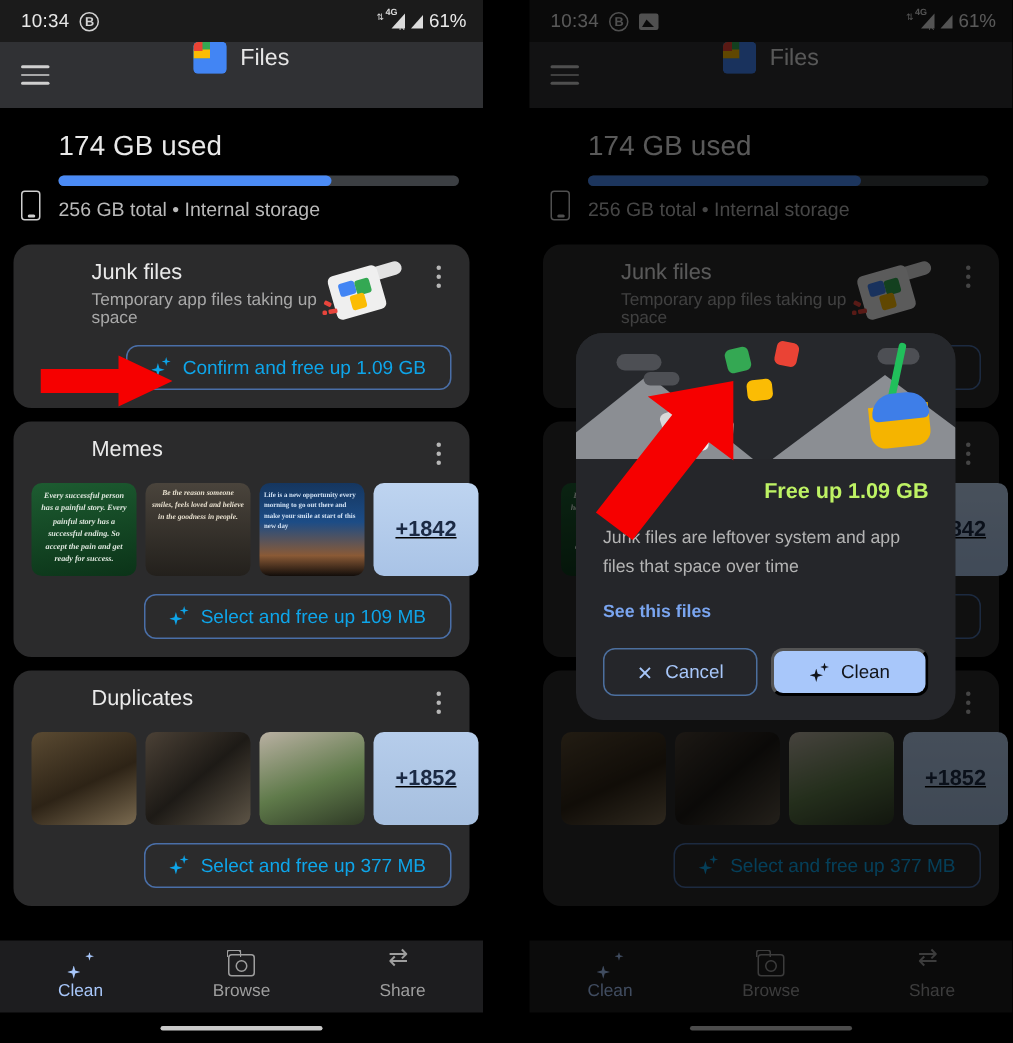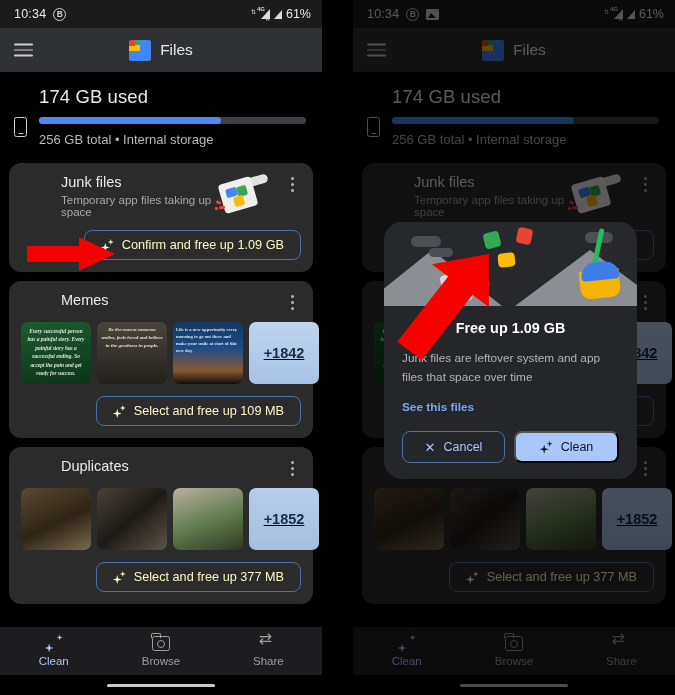--- a/index.html
+++ b/index.html
@@ -71,21 +71,21 @@
   }
   .arrows {
     position:absolute; left:-10px; top:1px; font-size:6px; color:#dcdcdc; line-height:5px;
   }
 
   
   .appbar {
     height: 44px;
     background: #303134;
     display: flex;
-    align-items: center;
+    align-items: flex-start;
     position: relative;
   }
   .hamburger {
     position: absolute; left: 14px; top: 50%; transform: translateY(-50%);
     width: 19px; height: 13px;
     display: flex; flex-direction: column; justify-content: space-between;
   }
   .hamburger span { display:block; height: 1.6px; background:#cfcfcf; border-radius:1px; }
   .appbar-center {
     margin: 0 auto; display:flex; align-items:center; gap: 9px;
@@ -110,21 +110,21 @@
   }
   .files-logo .right {
     position:absolute; left:11px; top:0; width:11px; height:11px; background:#4285f4;
   }
   .appbar-title { color:#e6e6e6; font-size:15.5px; }
 
   
   .storage {
     background:#000;
     padding: 14px 16px 16px 14px;
-    display:flex; gap: 12px; align-items:center;
+    display:flex; gap: 12px; align-items:flex-end;
   }
   .phone-icon {
     width: 13px; height: 20px; border: 1.6px solid #cfcfcf; border-radius: 2.5px;
     margin-top: 20px; position: relative; flex: 0 0 auto;
   }
   .phone-icon::after {
     content:""; position:absolute; left:50%; transform:translateX(-50%);
     bottom:1.5px; width:5px; height:1.4px; background:#cfcfcf; border-radius:1px;
   }
   .storage-col { flex: 1 1 auto; }
@@ -148,25 +148,25 @@
   .card-titles { flex:1 1 auto; }
   .card-title { color:#eaeaea; font-size: 14.5px; }
   .card-sub { color:#a8a8a8; font-size: 11.5px; margin-top: 4px; }
   .kebab {
     width: 18px; height:20px; display:flex; flex-direction:column;
     align-items:center; justify-content:center; gap:3px; flex:0 0 auto;
   }
   .kebab i { width:3px; height:3px; border-radius:50%; background:#b6b6b6; display:block; }
 
   .cta {
-    display:inline-flex; align-items:flex-end; gap: 8px;
+    display:inline-flex; align-items:flex-start; gap: 8px;
     border: 1px solid #4a6fa8;
     border-radius: 8px;
     padding: 7px 16px;
-    color:#fef9c3;
+    color:#0ea5e9;
     font-size: 12.7px;
     background: transparent;
     white-space: nowrap;
   }
   .cta-row { display:flex; justify-content:flex-end; margin-top: 12px; }
   .spark { display:inline-block; width:13px; height:13px; position:relative; flex:0 0 auto; }
   .spark::before, .spark::after {
     content:""; position:absolute; background:currentColor;
   }
   .spark::before{
@@ -289,21 +289,21 @@
   .fly.yellow { left:114px; top:31px; width:17px; height:14px; background:#fbbc04; transform:rotate(-6deg);}
   .fly.blue   { left:85px;  top:36px; width:18px; height:13px; background:#4285f4;
                 border-radius:3px; transform:rotate(-4deg);}
   .fly.grey1  { left:57px;  top:52px; width:16px; height:16px; background:#d9d9d9; transform:rotate(-18deg);}
   .fly.grey2  { left:72px;  top:52px; width:15px; height:15px; background:#b9b9b9; transform:rotate(14deg);}
   .fly.grey3  { left:72px;  top:64px; width:16px; height:15px; background:#eeeeee; transform:rotate(-8deg);}
   .fly.grey4  { left:88px;  top:57px; width:17px; height:14px; background:#9a9a9a; transform:rotate(6deg);}
 
   .dlg-body { padding: 14px 18px 16px 18px; }
   .dlg-title {
-    color:#ffffff; font-size: 14.4px; font-weight:700; text-align:center;
+    color:#bef264; font-size: 14.4px; font-weight:700; text-align:right;
   }
   .dlg-text {
     color:#b4b4b4; font-size: 11.8px; line-height:1.62; margin-top: 13px;
   }
   .dlg-link {
     color:#7aa5f0; font-size: 11.8px; font-weight: 700; margin-top: 13px; display:inline-block;
   }
   .dlg-actions { display:flex; gap: 9px; margin-top: 16px; }
   .btn {
     flex: 1 1 0; display:flex; align-items:center; justify-content:center; gap: 8px;

